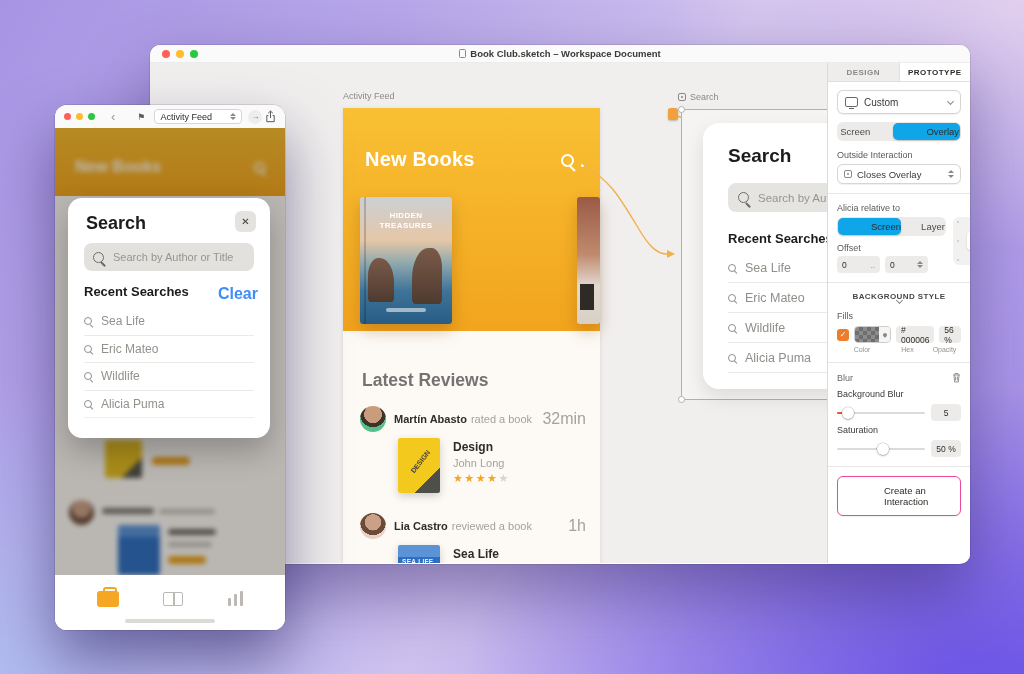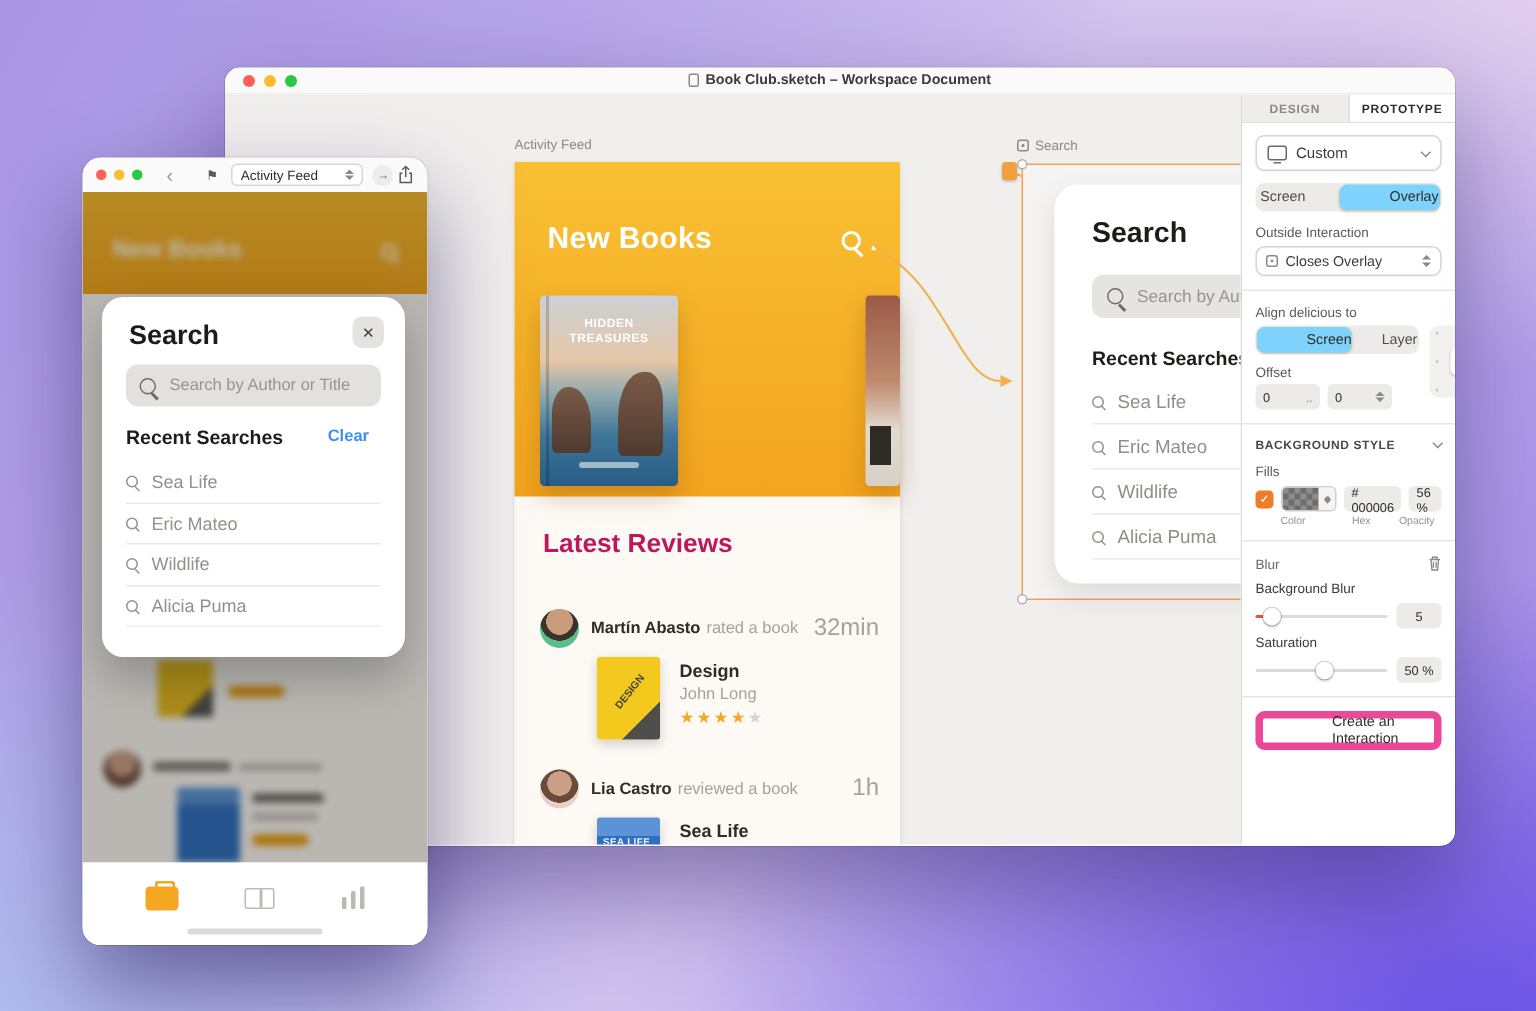--- a/index.html
+++ b/index.html
@@ -61,21 +61,21 @@
   #book2 .candy{position:absolute;left:30px;top:26px;width:15px;height:15px;border-radius:50%;background:#f08bb4;}
   #book2 .stick{position:absolute;left:37px;top:40px;width:1.5px;height:26px;background:#fdeef4;}
   #book2 .bt{position:absolute;right:7px;bottom:26px;text-align:right;font-size:8px;font-weight:800;color:#fff;line-height:1.2;width:55px;}
   #book2 .logo{position:absolute;right:6px;top:6px;width:9px;height:9px;border-radius:2px;background:#e8799f;}
   #book2 .byline{position:absolute;right:8px;bottom:13px;width:34px;height:3.5px;border-radius:2px;background:rgba(255,255,255,.6);}
   #book3{left:234px;width:23px;background:linear-gradient(180deg,#9a5a46 0%,#c08a6e 45%,#e2d9cf 70%,#d9d0c5 100%);}
   #book3 .hh{position:absolute;left:3px;bottom:14px;width:14px;height:26px;background:#2e2a26;}
   .spine{position:absolute;left:4px;top:0;bottom:0;width:1.5px;background:rgba(0,0,0,.18);}
 
   #ab1-reviews{position:absolute;left:0;right:0;top:223px;bottom:0;}
-  #lr-title{position:absolute;left:19px;top:21px;font-size:17.5px;font-weight:700;color:#be185d;}
+  #lr-title{position:absolute;left:19px;top:39px;font-size:17.5px;font-weight:700;color:#737373;}
   .review{position:absolute;left:17px;right:14px;}
   .avatar{width:26px;height:26px;border-radius:50%;flex:none;}
   #av1{background:radial-gradient(circle at 50% 32%,#c99c7c 0 40%,#3d332d 41% 58%,#57c089 59% 100%);}
   #av2{background:radial-gradient(circle at 50% 36%,#caa188 0 38%,#6b4a38 39% 60%,#e8cfc8 61% 100%);}
   .rev-head{display:flex;align-items:center;gap:8px;}
   .rev-name{font-size:11px;font-weight:700;color:#2e2c28;white-space:nowrap;}
   .rev-action{font-size:11px;color:#a5a19b;white-space:nowrap;margin-left:-4px;}
   .rev-time{font-size:16px;color:#a5a19b;margin-left:auto;}
   .rev-body{display:flex;gap:13px;margin-top:6px;margin-left:38px;}
   .thumb{width:42px;height:55px;border-radius:2px;flex:none;position:relative;box-shadow:0 3px 8px rgba(0,0,0,.18);overflow:hidden;}
@@ -114,59 +114,59 @@
   #tab-design{background:#efedec;color:#8b8987;font-weight:700;border-right:1px solid #e2e0de;}
   #tab-prototype{background:#fff;color:#2e2c28;font-weight:800;}
   #insp-body{padding:8px 9px 0;}
   .drop{border:1px solid #d8d6d4;border-radius:6px;background:#fff;display:flex;align-items:center;
     box-shadow:0 .5px 1px rgba(0,0,0,.06);}
   #preset-drop{height:24px;padding:0 7px;gap:6px;font-size:10px;}
   .monitor{width:13px;height:10px;border:1.3px solid #6b6966;border-radius:2px;position:relative;flex:none;}
   .monitor::after{content:"";position:absolute;left:3px;bottom:-3px;width:5px;height:1.3px;background:#6b6966;}
   .seg{height:19px;border-radius:6px;background:#edebe9;display:flex;padding:1px;margin-top:8px;gap:20px;}
   .seg .opt{flex:1;display:flex;align-items:center;justify-content:center;font-size:9.5px;color:#4e4c4a;border-radius:5px;}
-  .seg .on{background:#7dd3fc;box-shadow:0 1px 2px rgba(0,0,0,.18);color:#2e2c28;padding-left:33px;}
+  .seg .on{background:#0ea5e9;box-shadow:0 1px 2px rgba(0,0,0,.18);color:#2e2c28;padding-left:33px;}
   .lbl{font-size:9px;color:#5c5a57;margin:9px 0 4px;}
   #outside-drop{height:20px;padding:0 6px;gap:5px;font-size:9.5px;}
   #align-row{display:flex;gap:7px;margin-top:2px;}
   #align-left{flex:1;}
   #align-seg{margin-top:0;}
   #offset-lbl{margin:7px 0 3px;}
   #offset-fields{display:flex;gap:5px;}
   .field{background:#edebe9;border-radius:4px;height:17px;display:flex;align-items:center;font-size:8.5px;color:#2e2c28;padding:0 5px;}
   .off-f{width:43px;justify-content:space-between;}
   .off-ico{color:#8b8987;font-size:8px;}
   #align-grid{width:46px;height:48px;background:#f3f1ef;border-radius:6px;position:relative;flex:none;}
   #align-grid .dot{position:absolute;width:2px;height:2px;border-radius:50%;background:#c9c7c5;}
   #align-plus{position:absolute;left:14px;top:15px;width:18px;height:18px;background:#fff;border-radius:4px;
      box-shadow:0 1px 2px rgba(0,0,0,.15);display:flex;align-items:center;justify-content:center;
      color:#ee8a3c;font-size:13px;font-weight:400;line-height:1;}
   .sec-head{display:flex;align-items:center;justify-content:space-between;font-size:8px;font-weight:700;
-     color:#4a4846;letter-spacing:.4px;}
+     color:#4a4846;letter-spacing:.4px;flex-direction:column;}
   #fill-row{display:flex;align-items:center;gap:5px;margin-top:5px;}
   #fill-check{width:12px;height:12px;border-radius:3px;background:#ed7d2b;color:#fff;font-size:8px;
      display:flex;align-items:center;justify-content:center;flex:none;}
   #swatch-group{display:flex;border:1px solid #d0cecd;border-radius:4px;overflow:hidden;flex:none;}
   #swatch{width:24px;height:15px;position:relative;
      background:conic-gradient(#c9c9c9 90deg,#fff 90deg 180deg,#c9c9c9 180deg 270deg,#fff 270deg) 0 0/8px 8px;}
   #swatch::after{content:"";position:absolute;inset:0;background:rgba(0,0,0,.45);}
   #swatch-drop{width:11px;height:15px;background:#f6f4f3;display:flex;align-items:center;justify-content:center;}
   #swatch-drop i{width:4px;height:4px;border-radius:50% 50% 50% 0;background:#8b8987;transform:rotate(-45deg);}
   #hex-field{flex:1;font-size:8.5px;}
   #opacity-field{width:33px;justify-content:center;gap:2px;}
   #fill-labels{display:flex;font-size:7px;color:#95928e;margin-top:3px;}
   #blur-row{display:flex;align-items:center;justify-content:space-between;color:#6b6966;}
   .slider-row{display:flex;align-items:center;gap:6px;margin:5px 0 2px;}
   .slider{flex:1;height:12px;position:relative;}
   .track{position:absolute;left:0;right:0;top:5px;height:2.5px;border-radius:2px;background:#dddbd9;}
   .track-fill{position:absolute;left:0;top:5px;height:2.5px;border-radius:2px;background:#e05a35;}
   .knob{position:absolute;top:0;width:12px;height:12px;border-radius:50%;background:#fff;
      box-shadow:0 0 0 .5px rgba(0,0,0,.22),0 1px 2px rgba(0,0,0,.25);}
   .val-f{width:30px;justify-content:center;}
-  #create-btn{margin:2px 0 0;height:26px;border:5px solid #ec4899;border-radius:6px;background:#fff;
+  #create-btn{margin:2px 0 0;height:40px;border:1px solid #ec4899;border-radius:6px;background:#fff;
      display:flex;align-items:center;justify-content:center;font-size:9.5px;color:#2e2c28;
      box-shadow:0 .5px 1px rgba(0,0,0,.06);padding-left:46px;}
 
   
   #phone-win{left:55px;top:105px;width:230px;height:525px;border-radius:12px;background:#fff;
     box-shadow:0 0 0 .5px rgba(0,0,0,.2), 0 30px 60px rgba(30,20,80,.5);z-index:5;overflow:hidden;}
   #phone-toolbar{height:23px;display:flex;align-items:center;padding:0 9px;gap:0;background:#fbfafa;}
   #pt-back{margin-left:16px;color:#9a9895;font-size:13px;line-height:1;}
   #pt-flag{margin-left:22px;color:#5c5a57;font-size:9px;}
   #pt-select{margin-left:9px;width:88px;height:15px;border:1px solid #d8d6d4;border-radius:4px;background:#fff;
@@ -184,21 +184,21 @@
   
   #p-card{position:absolute;left:13px;top:70px;width:202px;height:240px;background:#fff;border-radius:14px;
     box-shadow:0 14px 30px rgba(0,0,0,.24);}
   #p-card-title{position:absolute;left:18px;top:15px;font-size:18px;font-weight:700;color:#1d1c1a;}
   #p-close{position:absolute;right:14px;top:13px;width:21px;height:21px;border-radius:6px;background:#e5e3e0;
     display:flex;align-items:center;justify-content:center;font-size:10px;color:#3c3a38;}
   #p-input{position:absolute;left:16px;top:45px;right:16px;height:28px;background:#e3e1de;border-radius:8px;
     display:flex;align-items:center;gap:9px;padding:0 9px;}
   #p-input .ph{font-size:11px;color:#98948f;}
   #p-recent{position:absolute;left:16px;top:86px;font-size:13px;font-weight:700;color:#1d1c1a;}
-  #p-clear{position:absolute;right:24px;top:87px;font-size:11px;font-weight:600;color:#3f8ef6;}
+  #p-clear{position:absolute;right:12px;top:87px;font-size:16px;font-weight:600;color:#3f8ef6;}
   #p-rows{position:absolute;left:16px;top:110px;right:16px;}
   #p-rows .srow{height:27.5px;font-size:12px;color:#94908b;}
   
   #p-tabbar{position:absolute;left:0;bottom:0;width:100%;height:55px;background:#fff;display:flex;
     align-items:center;justify-content:space-between;padding:0 42px 8px;}
   .tb-ico{display:flex;align-items:flex-end;}
   #ico-bag{width:22px;height:16px;background:#f5a623;border-radius:3px;position:relative;}
   #ico-bag::before{content:"";position:absolute;left:6px;top:-4px;width:10px;height:6px;border:2px solid #f5a623;
     border-bottom:none;border-radius:3px 3px 0 0;}
   #ico-book{width:20px;height:14px;border:1.6px solid #bcb9b5;border-radius:2px;position:relative;}
@@ -354,21 +354,21 @@
           <span class="overlay-ico"></span>
           <span>Closes Overlay</span>
           <span class="stepper" style="margin-left:auto;">
             <i class="tri up"></i>
               <i class="tri dn"></i>
             </span>
         </div>
 
         <div class="divider"></div>
 
-        <div class="lbl" style="margin-top:0;">Align delicious to</div>
+        <div class="lbl" style="margin-top:0;">Alicia relative to</div>
         <div id="align-row">
           <div id="align-left">
             <div class="seg" id="align-seg">
               <div class="opt on">Screen</div>
               <div class="opt">Layer</div>
             </div>
             <div class="lbl" id="offset-lbl">Offset</div>
             <div id="offset-fields">
               <div class="field off-f">
                 <span>0</span>

